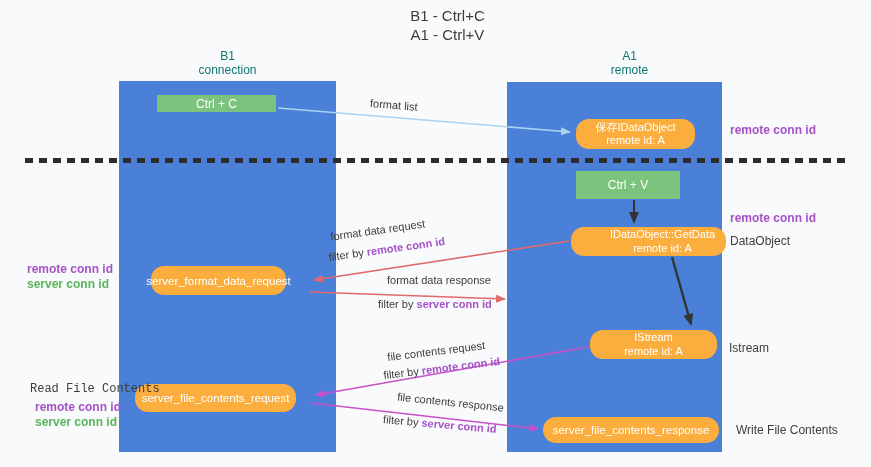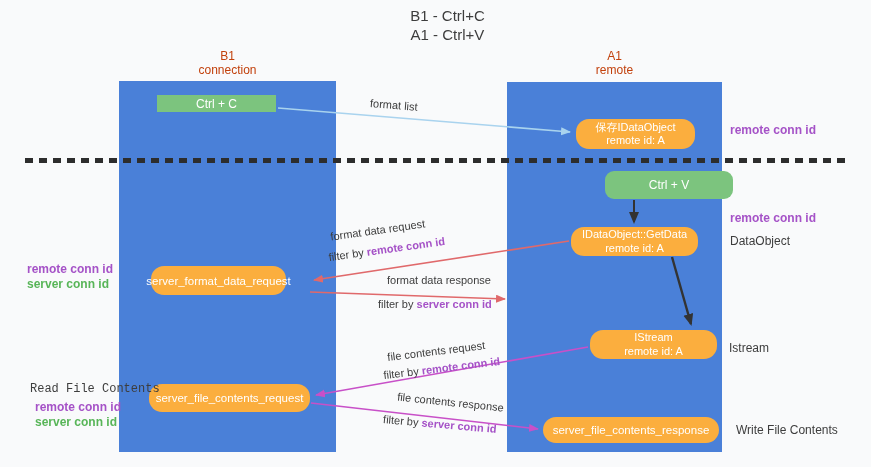--- a/index.html
+++ b/index.html
@@ -3,21 +3,21 @@
 <meta charset="utf-8">
 <style>
   html,body{margin:0;padding:0;}
   body{font-family:"Liberation Sans","DejaVu Sans",sans-serif;}
   #stage{position:relative;width:871px;height:467px;background:var(--background,#f9fafb);overflow:hidden;}
 
   .title{position:absolute;left:12px;top:6px;width:871px;text-align:center;z-index:5;
          font-size:15px;line-height:19px;color:var(--text-dark,#3c3c3c);}
 
   .col{position:absolute;background:var(--column-blue,#4a80d8);z-index:1;}
-  .col-header{position:absolute;text-align:center;font-size:12px;line-height:14px;color:#c2410c;z-index:2;}
+  .col-header{position:absolute;text-align:center;font-size:12px;line-height:14px;color:#0f766e;z-index:2;}
 
   .dashed{position:absolute;left:25px;top:158px;width:820px;height:5px;z-index:2;
           background:repeating-linear-gradient(90deg,var(--dashed-line,#2d2d2d) 0 8px,transparent 8px 14px);}
 
   svg.arrows{position:absolute;left:0;top:0;z-index:2;}
   .ln-blue{stroke:var(--arrow-lightblue,#a9d3ee);stroke-width:1.6;}
   .ln-red{stroke:var(--arrow-red,#e0696b);stroke-width:1.6;}
   .ln-magenta{stroke:var(--arrow-magenta,#c850c8);stroke-width:1.6;}
   .ln-black{stroke:var(--arrow-black,#333);stroke-width:2;}
   .ln-black2{stroke:var(--arrow-black,#333);stroke-width:2.4;}
@@ -45,21 +45,21 @@
 
   <div class="title">
     <div>B1 - Ctrl+C</div>
     <div>A1 - Ctrl+V</div>
   </div>
 
   <div class="col-header" style="left:119px;top:49px;width:217px;">
     <div>B1</div>
     <div>connection</div>
   </div>
-  <div class="col-header" style="left:507px;top:49px;width:215px;">
+  <div class="col-header" style="left:522px;top:49px;width:215px;">
     <div>A1</div>
     <div>remote</div>
   </div>
 
   <div class="col" style="left:119px;top:81px;width:217px;height:371px;"></div>
   <div class="col" style="left:507px;top:82px;width:215px;height:370px;"></div>
 
   <div class="dashed"></div>
 
   <svg class="arrows" width="871" height="467">
@@ -88,40 +88,40 @@
 
   <div class="box green" style="left:157px;top:95px;width:119px;height:17px;">
     <span>Ctrl + C</span>
   </div>
 
   <div class="box orange two-line" style="left:576px;top:119px;width:119px;height:30px;">
     <div>保存IDataObject</div>
     <div>remote id: A</div>
   </div>
 
-  <div class="box green" style="left:605px;top:171px;width:128px;height:28px;border-radius:9px;">
+  <div class="box green" style="left:576px;top:171px;width:104px;height:28px;">
     <span>Ctrl + V</span>
   </div>
 
-  <div class="box orange two-line" style="left:571px;top:227px;width:127px;height:29px;">
+  <div class="box orange two-line" style="left:571px;top:227px;width:127px;height:29px;padding-left:28px;">
     <div>IDataObject::GetData</div>
     <div>remote id: A</div>
   </div>
 
 
   <div class="box orange two-line" style="left:590px;top:330px;width:127px;height:29px;">
     <div>IStream</div>
     <div>remote id: A</div>
   </div>
 
   <div class="box orange" style="left:151px;top:266px;width:135px;height:29px;">
     <span>server_format_data_request</span>
   </div>
 
-  <div class="box orange" style="left:149px;top:384px;width:161px;height:28px;text-align:right;">
+  <div class="box orange" style="left:135px;top:384px;width:161px;height:28px;text-align:right;">
     <span>server_file_contents_request</span>
   </div>
 
   <div class="box orange" style="left:543px;top:417px;width:176px;height:26px;">
     <span>server_file_contents_response</span>
   </div>
 
   <div class="flow-label" style="left:370px;top:99px;transform:rotate(4.5deg);">
     <span>format list</span>
   </div>

